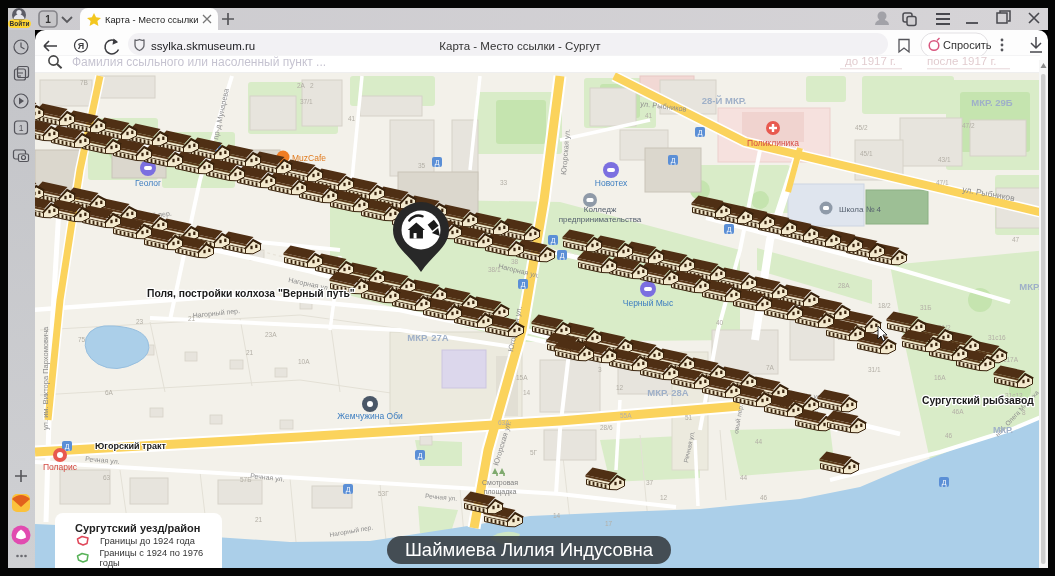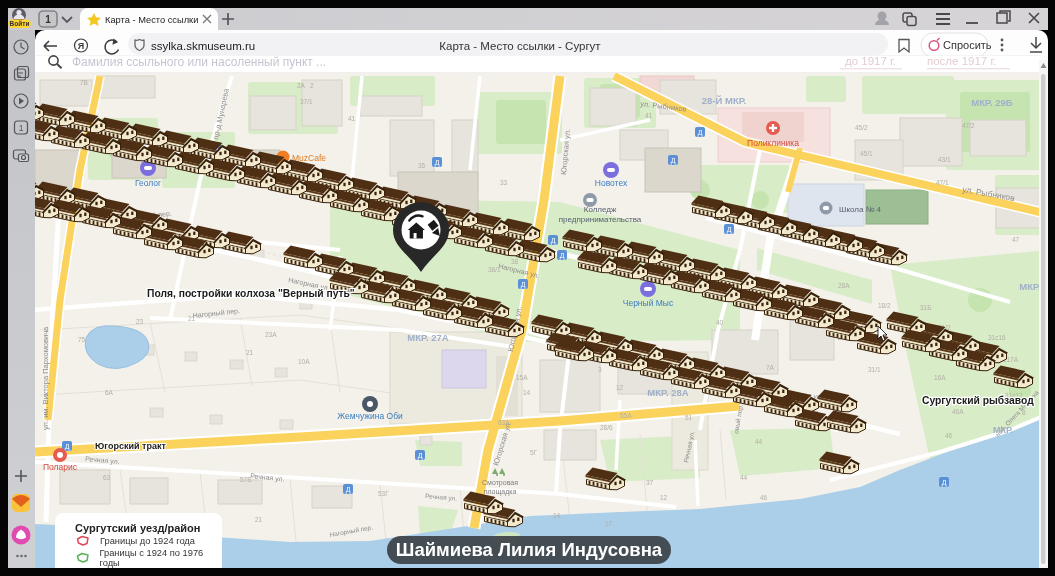--- a/index.html
+++ b/index.html
@@ -1,19 +1,19 @@
 <!DOCTYPE html>
 <html><head><meta charset="utf-8"><style>
 *{margin:0;padding:0;box-sizing:border-box;}
 body{font-family:"Liberation Sans",sans-serif;}
 #frame{position:relative;width:1055px;height:576px;background:#000;overflow:hidden;}
 #tabbar{position:absolute;left:8px;top:8px;right:7px;height:22px;background:linear-gradient(90deg,#cccbcf,#d6d4d7);}
 #sidebar{position:absolute;left:8px;top:30px;width:27px;bottom:8px;background:linear-gradient(180deg,#c3c4c8,#cfd0d3);}
 #card{position:absolute;left:35px;top:30px;right:7px;bottom:8px;background:#fdfdfd;border-radius:10px 10px 0 0;overflow:hidden;}
-#caption{position:absolute;left:387px;top:536px;width:284px;height:28px;background:rgba(56,62,68,0.9);border-radius:14px;color:#fff;font-size:18.5px;text-align:center;line-height:27px;font-weight:bold;}
+#caption{position:absolute;left:387px;top:536px;width:284px;height:28px;background:rgba(56,62,68,0.9);border-radius:14px;color:#fff;font-size:18.5px;text-align:center;line-height:27px;}
 #legend{position:absolute;left:55px;top:513px;width:167px;height:55px;background:#fff;border-radius:8px 8px 0 0;padding:9px 0 0 20px;}
 #legend .t{font-size:11px;font-weight:bold;color:#222;}
 #legend .row{display:flex;align-items:center;}
 #legend .row .txt{font-size:9.3px;color:#333;margin-left:9px;}
 </style></head>
 <body>
 <div id="frame">
   <div id="tabbar"></div>
   <div id="sidebar"></div>
   <div id="card"></div>

